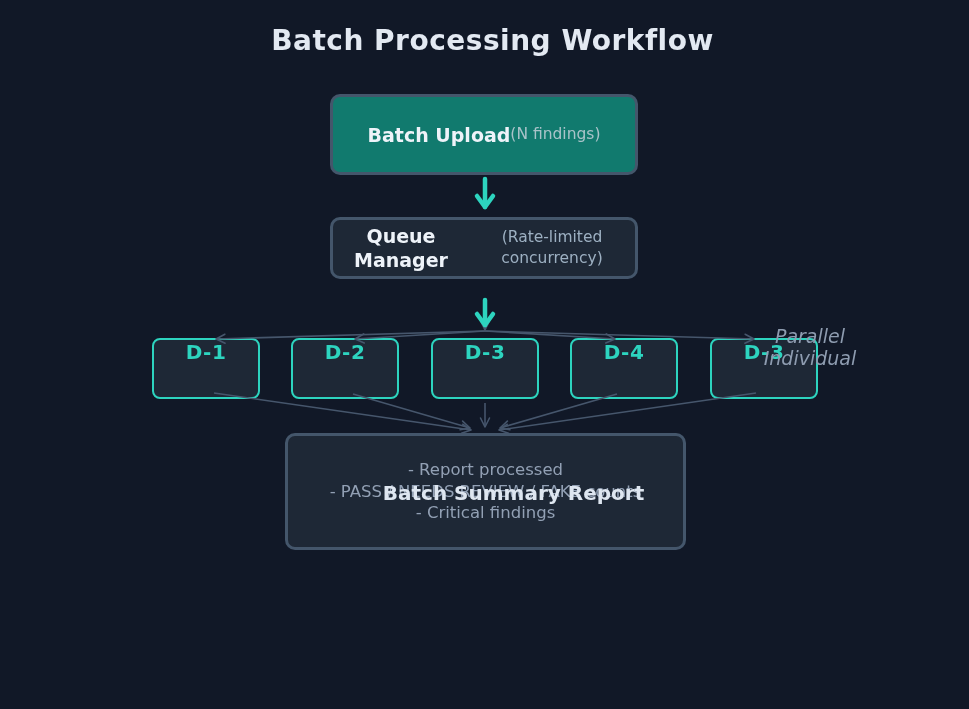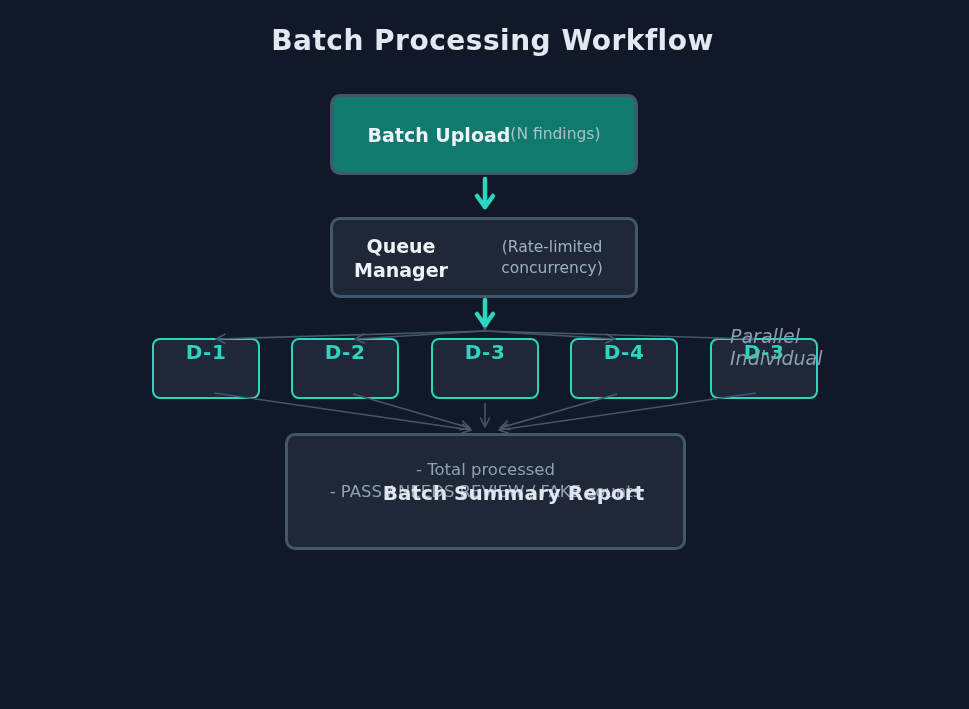--- a/index.html
+++ b/index.html
@@ -16,36 +16,36 @@
   .node{
     position:absolute;box-sizing:border-box;border-radius:10px;
     display:flex;align-items:center;justify-content:center;
     text-align:center;
   }
   .node-upload{
     left:330px;top:94px;width:308px;height:81px;
     background:#117a6e;border:3px solid #44566b;
   }
   .node-queue{
-    left:330px;top:217px;width:308px;height:81px;
+    left:330px;top:217px;width:308px;height:62px;
     background:#1e2836;border:3px solid #44566b;
   }
   .node-label{font-size:19px;font-weight:700;color:#eef3f9;line-height:24px;}
   .node-sub{font-size:15.5px;color:#9db0c2;line-height:21px;}
   .node-upload .node-sub{color:#a9c3c9;}
   .worker{
     position:absolute;top:338px;width:108px;height:61px;box-sizing:border-box;
     background:#1e2836;border:2.5px solid #2dd4bf;border-radius:8px;
     display:flex;align-items:flex-start;justify-content:center;
   }
   .worker-label{font-size:20px;font-weight:700;color:#2dd4bf;letter-spacing:.5px;}
   .w1{left:152px}.w2{left:291px}.w3{left:431px}.w4{left:570px}.w5{left:710px}
   .parallel-label{
     position:absolute;left:730px;top:325px;width:160px;
-    font-size:19px;font-style:italic;color:#8e9cb0;
+    text-align:center;font-size:19px;font-style:italic;color:#8e9cb0;
     line-height:22px;z-index:6;
   }
   .summary{
     position:absolute;left:285px;top:433px;width:401px;height:117px;
     box-sizing:border-box;background:#1e2836;border:3px solid #44566b;
     border-radius:10px;
   }
   .summary-items{
     position:absolute;top:23px;left:0;width:100%;
     text-align:center;font-size:16.5px;color:#92a0b4;line-height:21.5px;
@@ -87,22 +87,23 @@
   </div>
   <div class="worker w4">
     <span class="worker-label">D-4</span>
   </div>
   <div class="worker w5">
     <span class="worker-label">D-3</span>
   </div>
 
   <div class="summary">
     <div class="summary-items">
-      <div>- Total processed</div>
+      <div>- Report processed</div>
       <div>- PASS / NEEDS REVIEW / FAKE counts</div>
+      <div>- Critical findings</div>
     </div>
     <div class="summary-title">Batch Summary Report</div>
   </div>
 
   <div class="parallel-label">
     <div>Parallel</div>
     <div>Individual</div>
   </div>
 
   <svg class="arrow-layer" width="969" height="709" viewBox="0 0 969 709" xmlns="http://www.w3.org/2000/svg">

